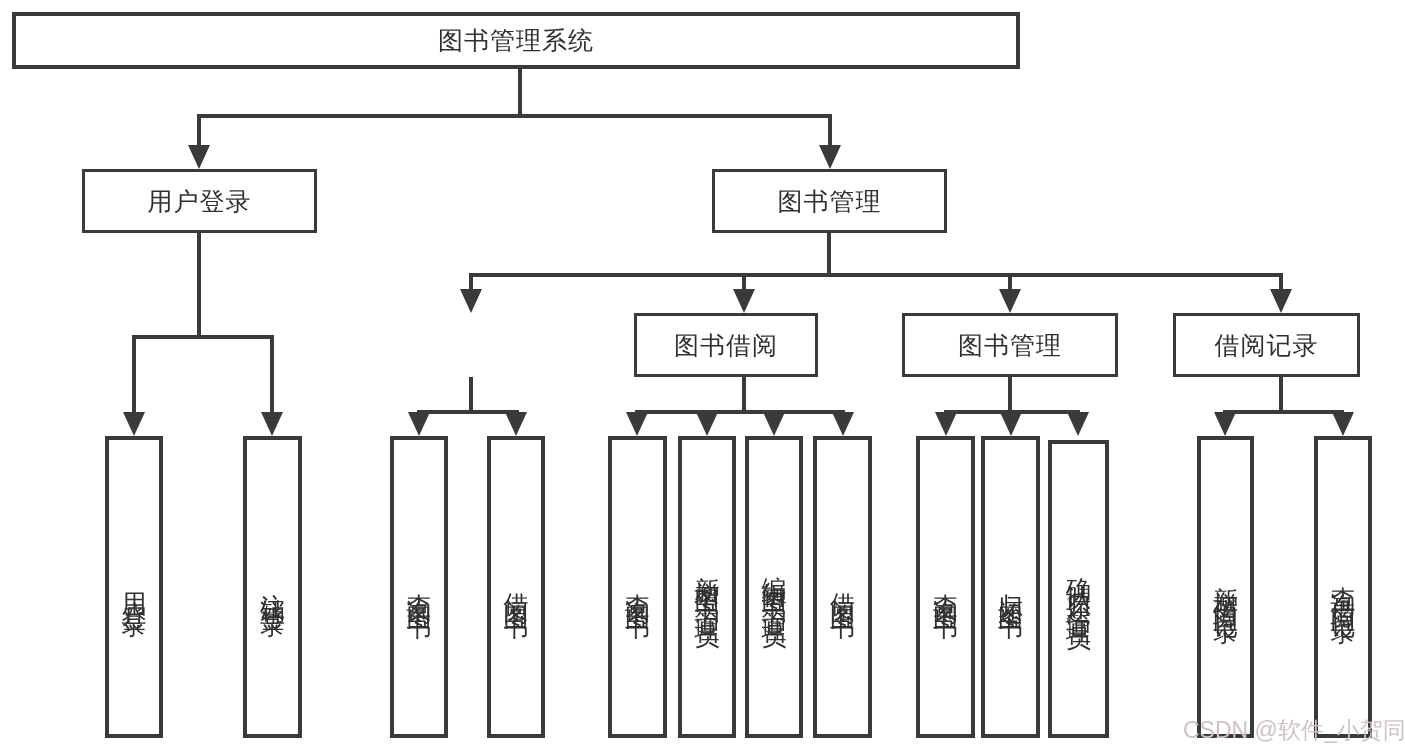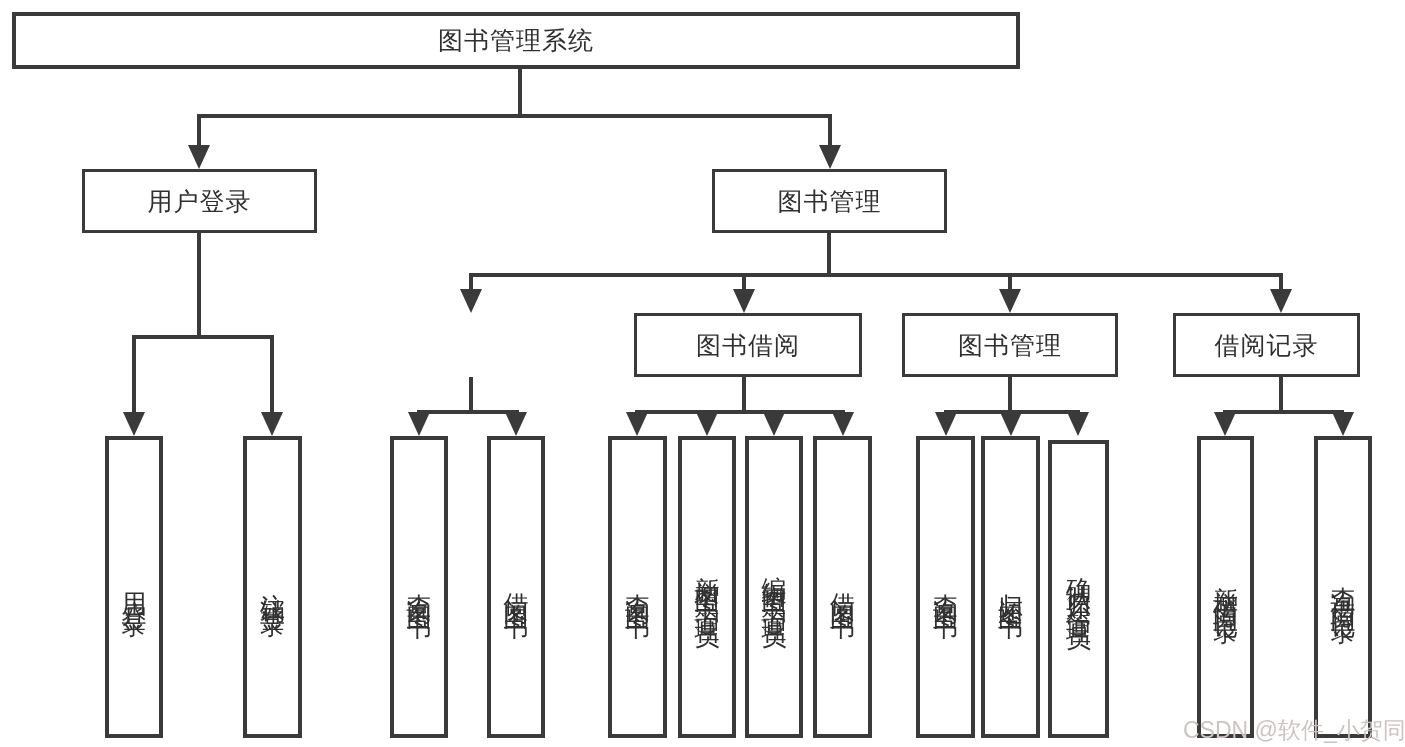--- a/index.html
+++ b/index.html
@@ -53,21 +53,21 @@
     <span>图书管理系统</span>
   </div>
 
   <div class="box hbox" style="left:82px;top:169px;width:235px;height:64px;">
     <span>用户登录</span>
   </div>
   <div class="box hbox" style="left:712px;top:169px;width:235px;height:64px;">
     <span>图书管理</span>
   </div>
 
-  <div class="box hbox" style="left:634px;top:313px;width:228px;height:64px;">
+  <div class="box hbox" style="left:634px;top:313px;width:184px;height:64px;">
     <span>图书借阅</span>
   </div>
   <div class="box hbox" style="left:902px;top:313px;width:216px;height:64px;">
     <span>图书管理</span>
   </div>
   <div class="box hbox" style="left:1173px;top:313px;width:187px;height:64px;">
     <span>借阅记录</span>
   </div>
 
   <div class="box vbox" style="left:105px;top:436px;width:58px;height:302px;">

